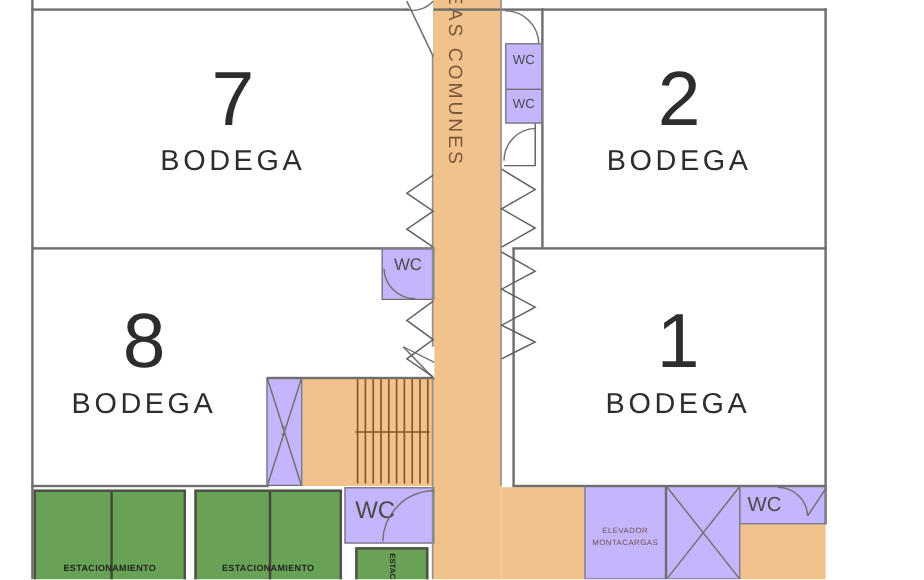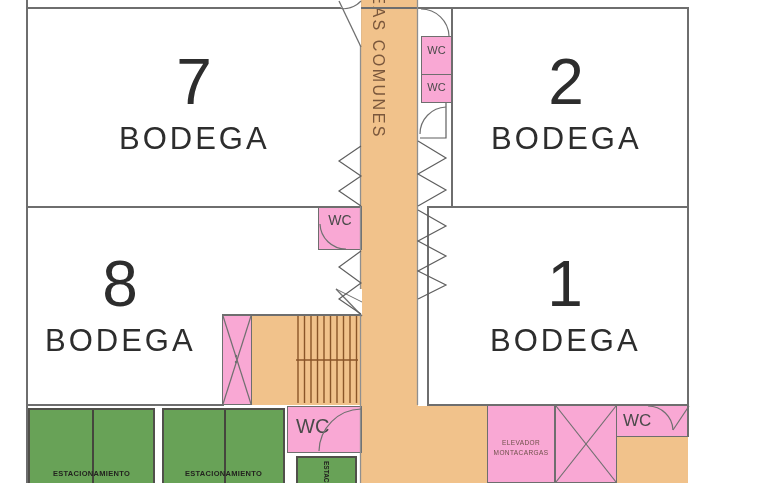--- a/index.html
+++ b/index.html
@@ -11,24 +11,24 @@
     --stair-line:#8a5528;
     --wc-text:#4a4a4a;
   }
   html,body{margin:0;padding:0;background:#ffffff;}
   #plan{
     position:relative;width:770px;height:483px;overflow:hidden;
     background:#ffffff;font-family:"Liberation Sans", sans-serif;
   }
   .wall{position:absolute;background:var(--wall);}
   .orange{position:absolute;background:var(--corridor-fill);}
-  .roombox{position:absolute;background:#f9a8d4;border:1.5px solid var(--wall);box-sizing:border-box;}
+  .roombox{position:absolute;background:#c4b5fd;border:1.5px solid var(--wall);box-sizing:border-box;}
   .room-label{position:absolute;text-align:center;color:var(--label-text);line-height:1;}
   .room-number{font-size:64px;font-weight:400;}
-  .room-type{font-size:31px;letter-spacing:3px;margin-top:9px;}
+  .room-type{font-size:24px;letter-spacing:3px;margin-top:9px;}
   .wc-label{color:var(--wc-text);}
   .corridor-label{
     position:absolute;left:369px;top:-34px;height:220px;
     writing-mode:vertical-rl;text-orientation:sideways;
     font-size:16px;letter-spacing:2.5px;color:var(--corridor-text);
     white-space:nowrap;
   }
   .parking{
     position:absolute;background:var(--parking-fill);
     border:2px solid #50504a;box-sizing:border-box;

